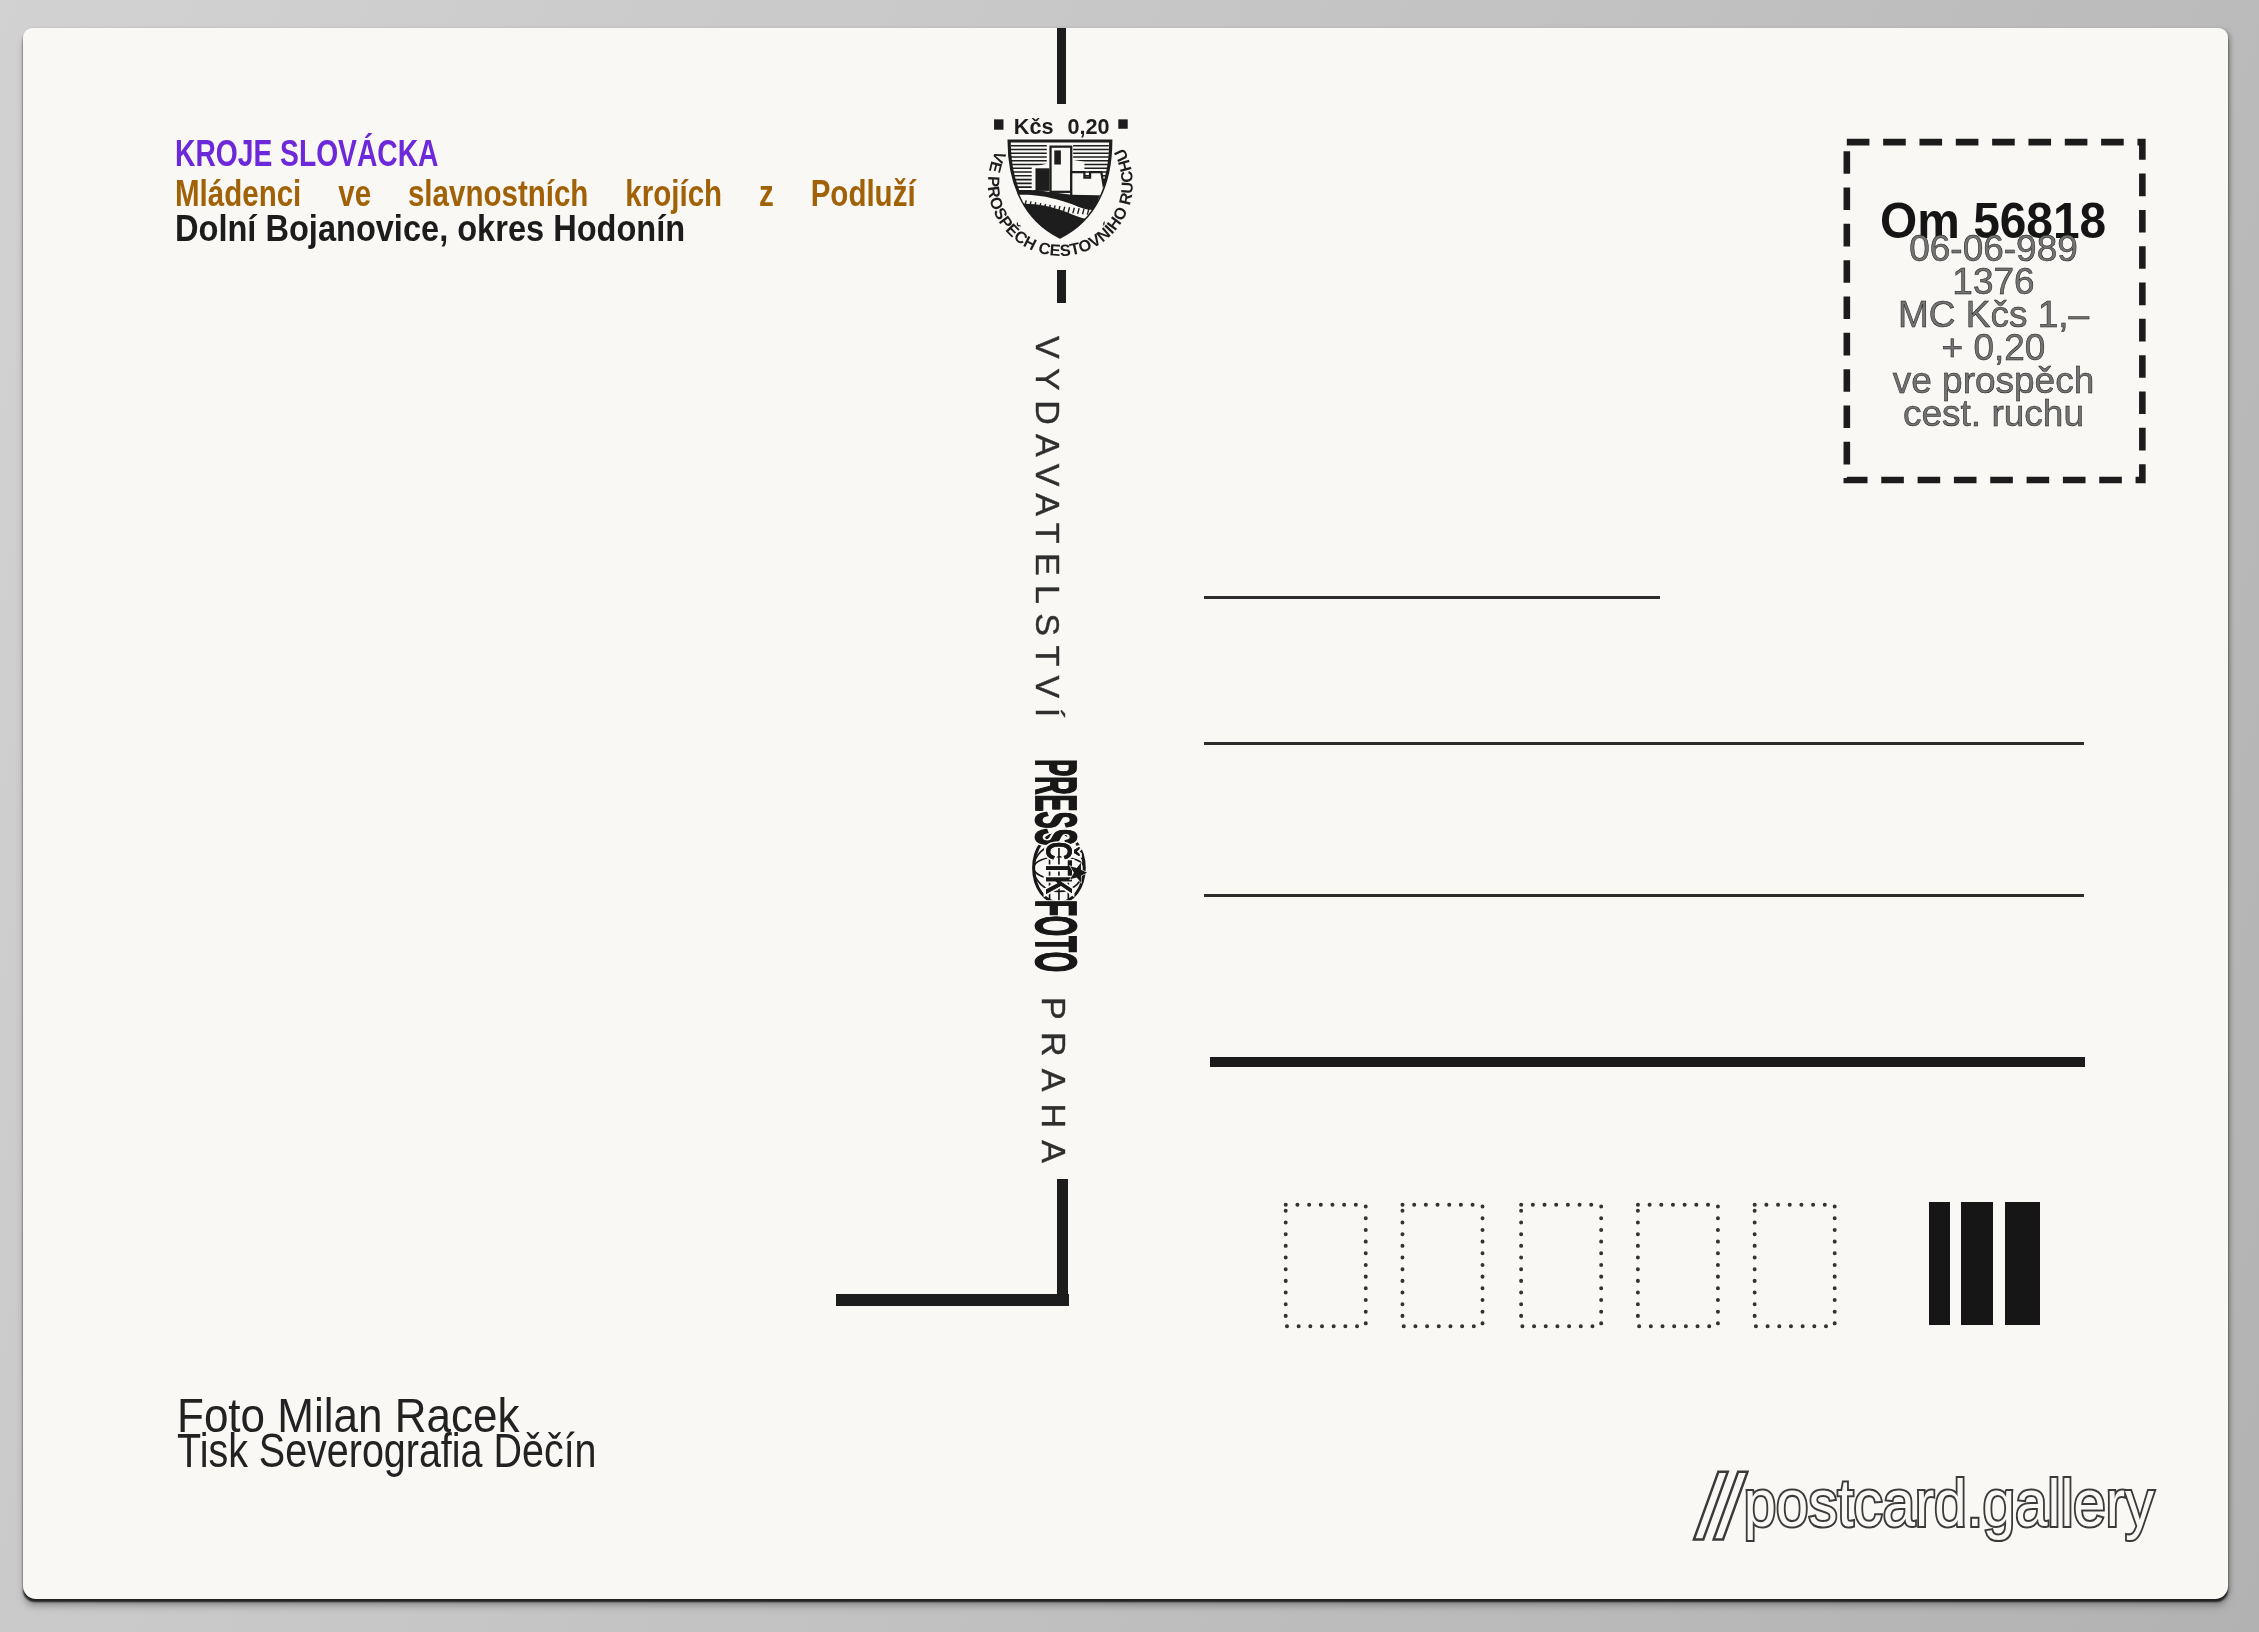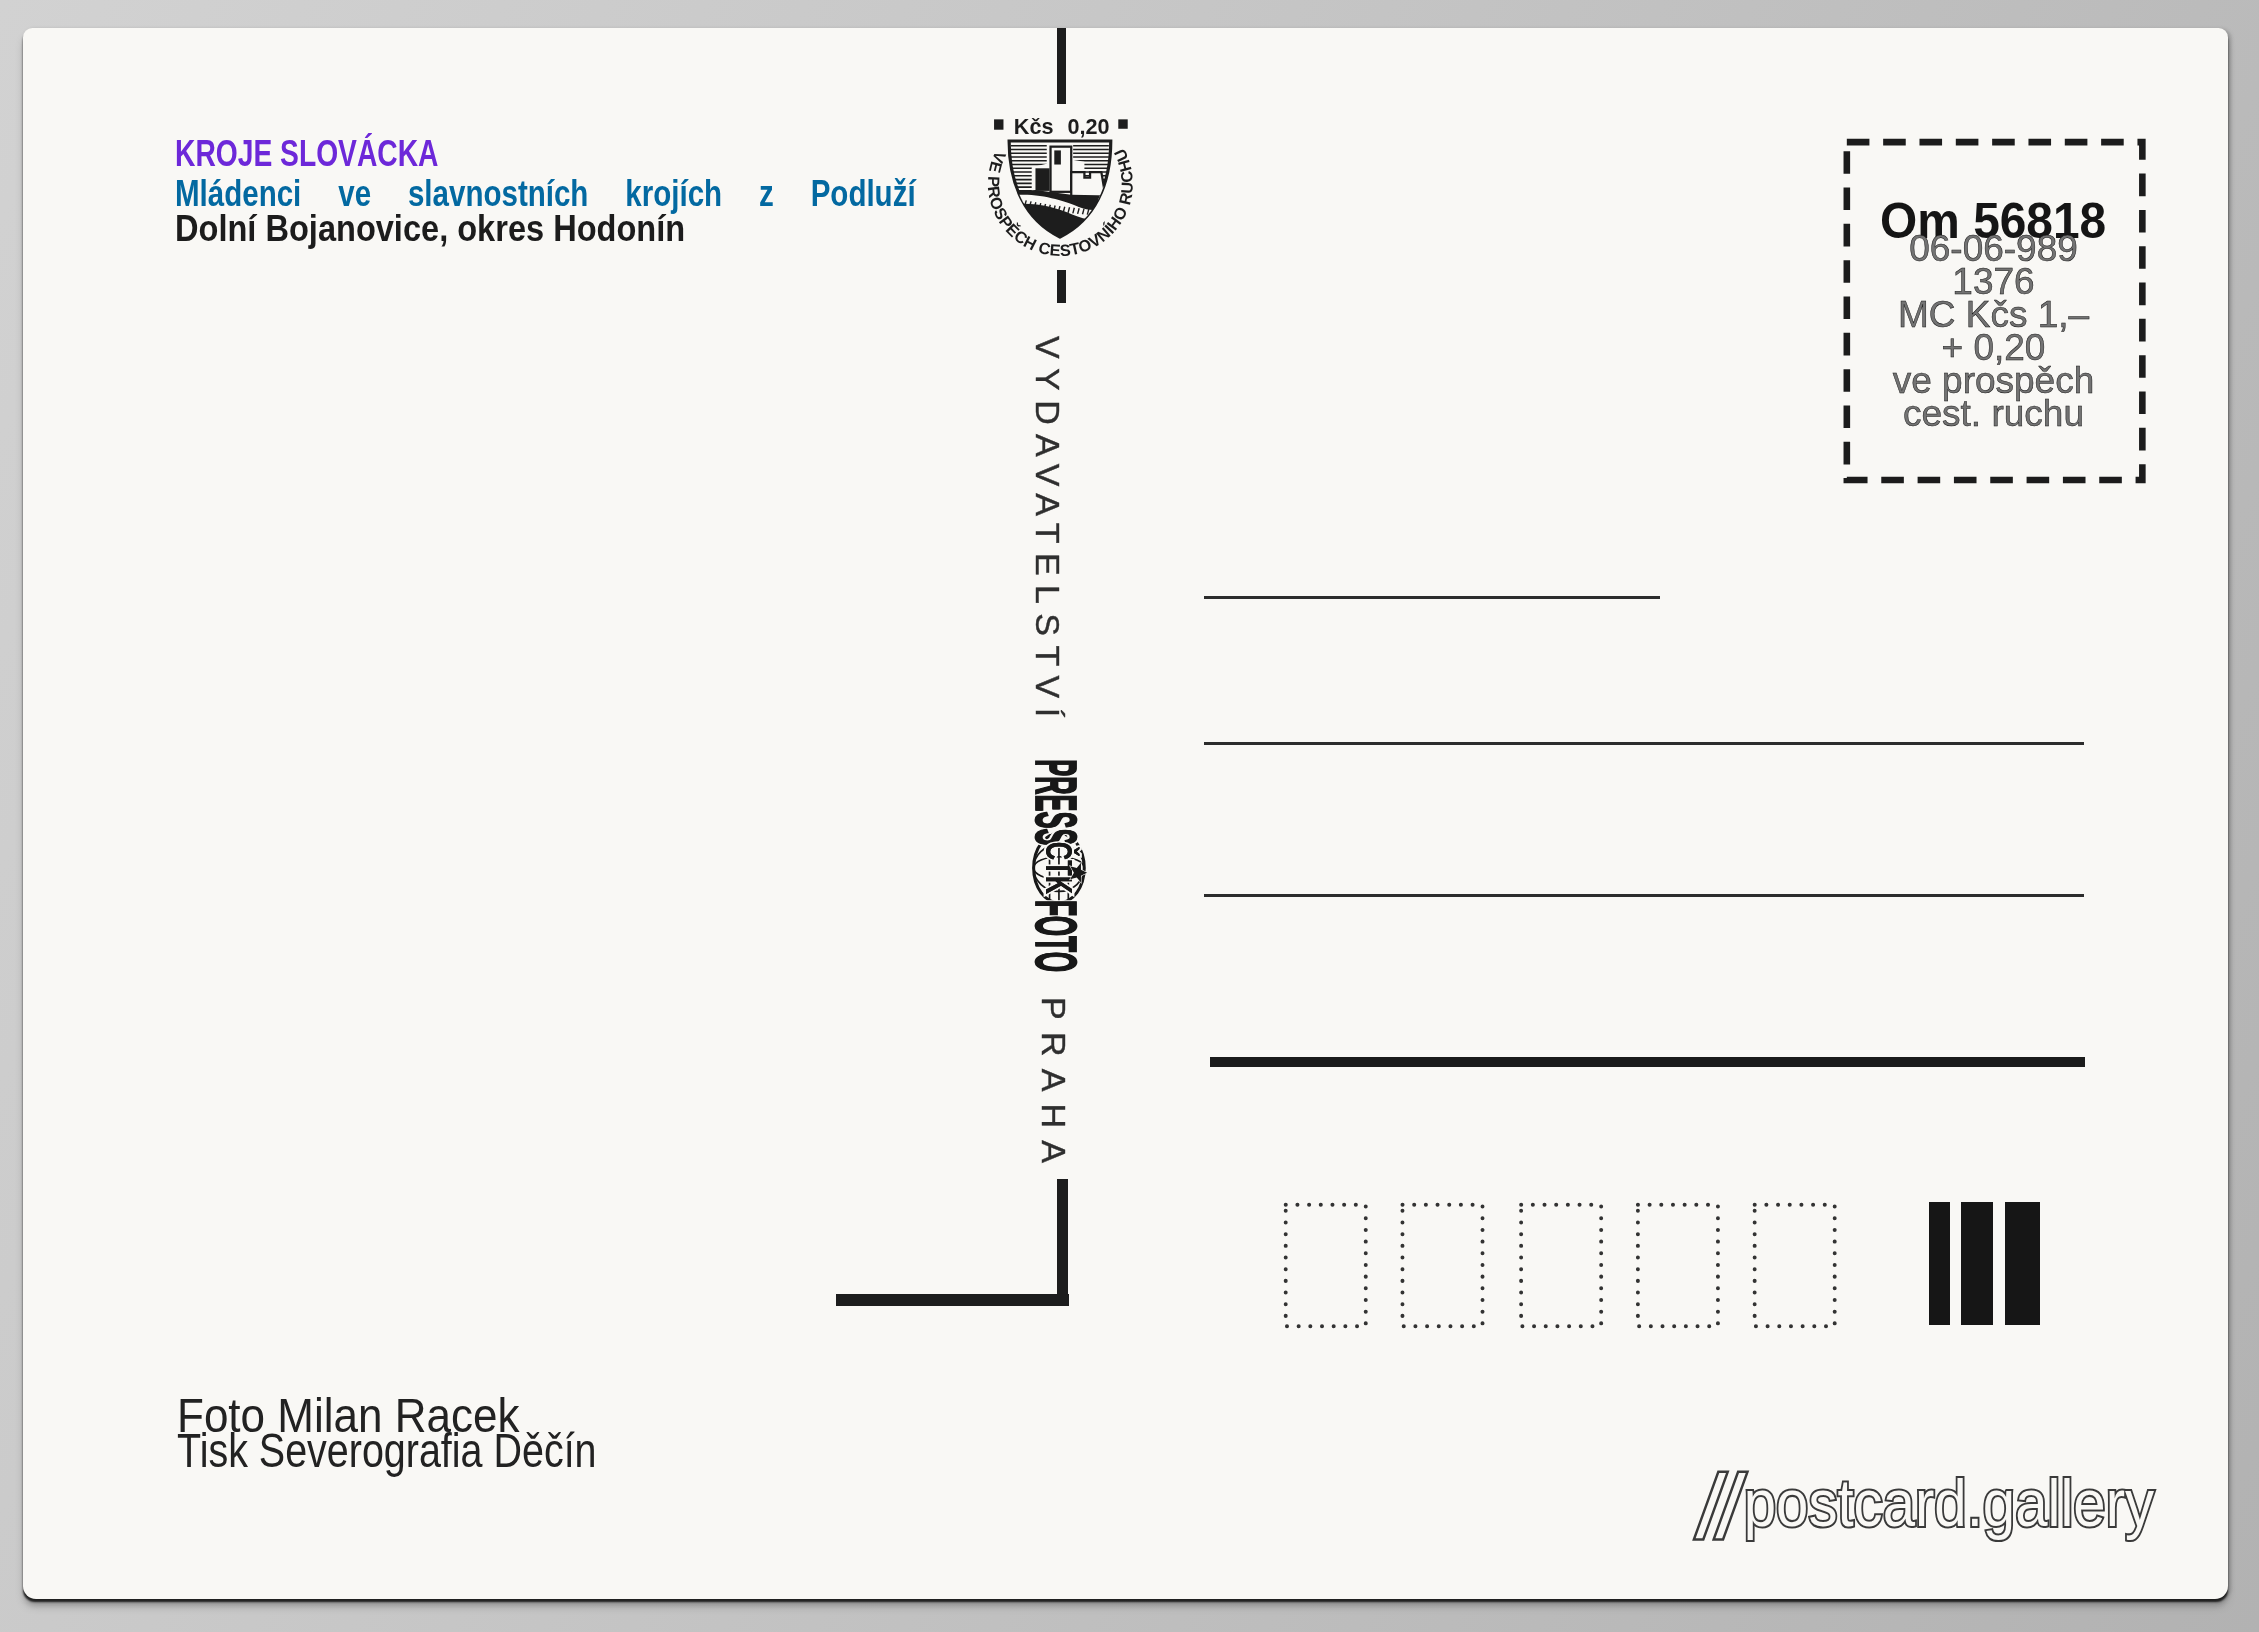--- a/index.html
+++ b/index.html
@@ -6,21 +6,21 @@
   background:linear-gradient(115deg,#d2d2d2 0%,#c6c6c6 40%,#b2b2b2 100%);
   font-family:"Liberation Sans",sans-serif;}
 .abs{position:absolute;}
 </style></head>
 <body>
 
 <div class="abs" style="left:22.6px;top:28px;width:2205px;height:1571px;background:#f9f8f5;border-radius:9.4px 9.4px 13px 13px;box-shadow:0 3.8px 1.9px -0.9px rgba(15,15,15,0.85),0 8.5px 7.5px -1.9px rgba(90,90,90,0.5),2.8px 1.9px 3.8px rgba(100,100,100,0.4);"></div>
 
 <div class="abs" style="left:175px;top:136px;font-weight:700;font-size:36px;line-height:36px;color:#6d28d9;white-space:nowrap;"><span style="display:inline-block;transform:scaleX(0.784);transform-origin:left center;">KROJE SLOVÁCKA</span></div>
 
-<div class="abs" style="left:175px;top:176px;font-weight:700;font-size:36px;line-height:36px;color:#0369a1;white-space:nowrap;"><span style="display:inline-block;transform:scaleX(0.82);transform-origin:left center;word-spacing:35px;">Mládenci ve slavnostních krojích z Podluží</span></div>
+<div class="abs" style="left:175px;top:176px;font-weight:700;font-size:36px;line-height:36px;color:#a16207;white-space:nowrap;"><span style="display:inline-block;transform:scaleX(0.82);transform-origin:left center;word-spacing:35px;">Mládenci ve slavnostních krojích z Podluží</span></div>
 
 <div class="abs" style="left:175px;top:211px;font-weight:700;font-size:37px;line-height:36px;color:#1c1c1c;white-space:nowrap;"><span style="display:inline-block;transform:scaleX(0.88);transform-origin:left center;">Dolní Bojanovice, okres Hodonín</span></div>
 
 <div class="abs" style="left:1057px;top:28px;width:8.5px;height:76px;background:#1d1d1d;"></div>
 
 <svg class="abs" style="left:979px;top:105px;" width="160" height="168" viewBox="0 0 170 178">
 
   <rect x="16" y="15" width="10" height="11" fill="#1d1d1d"></rect>
 
   <rect x="148" y="15" width="10" height="10" fill="#1d1d1d"></rect>

